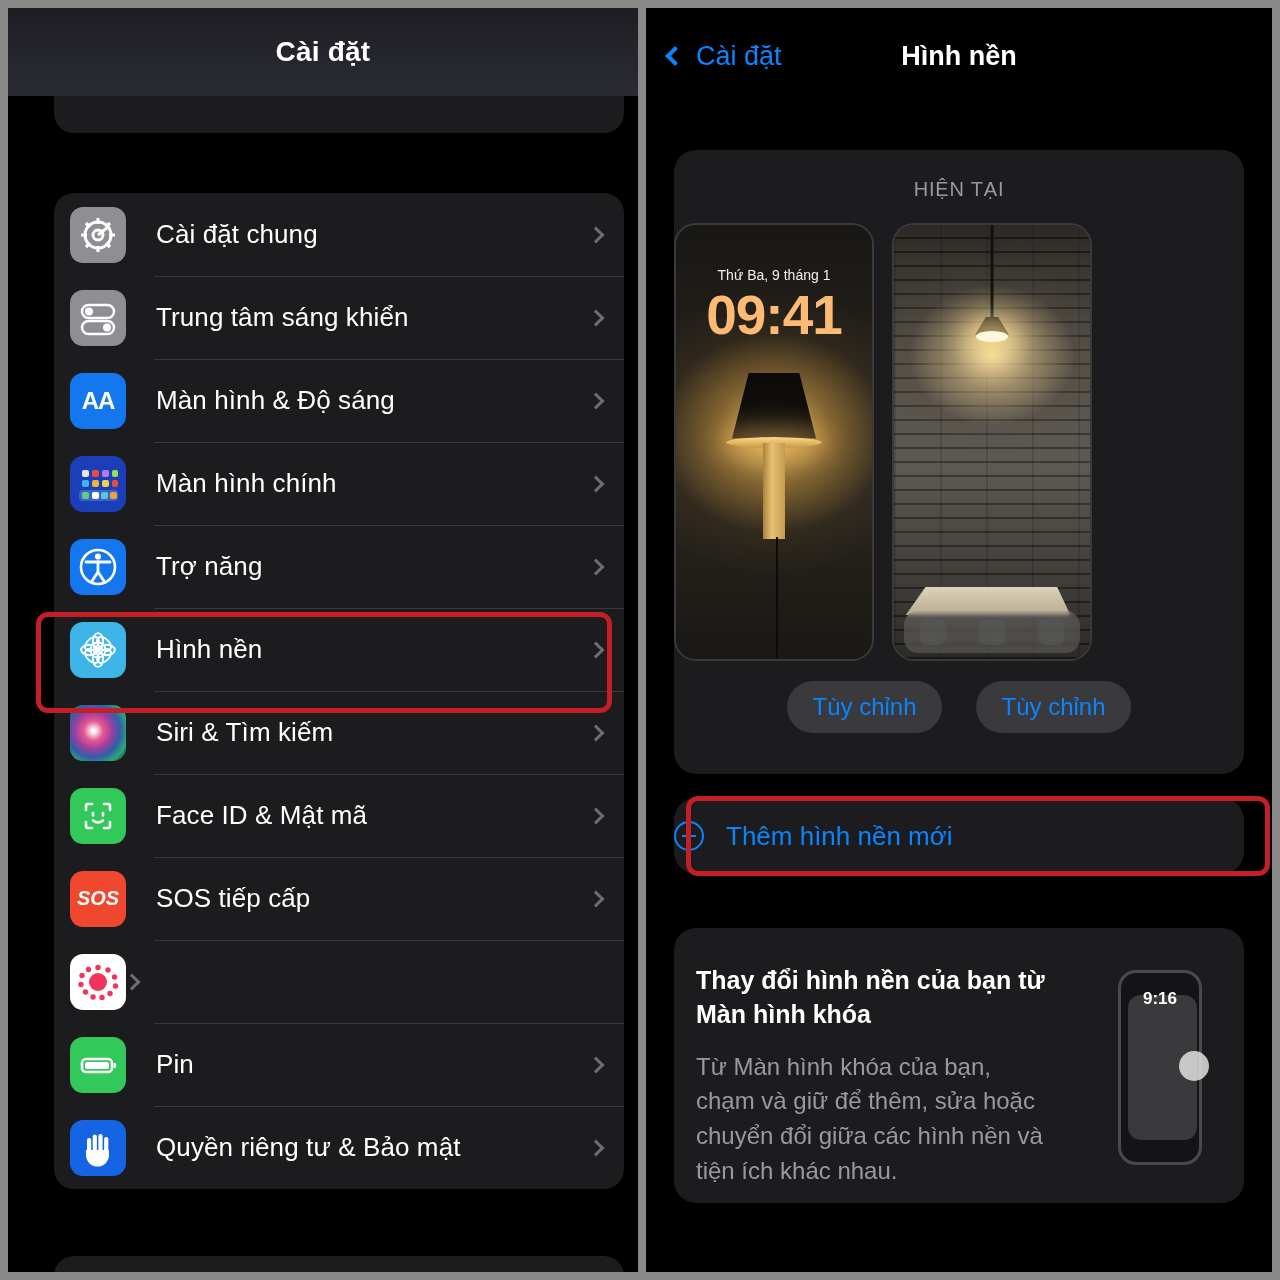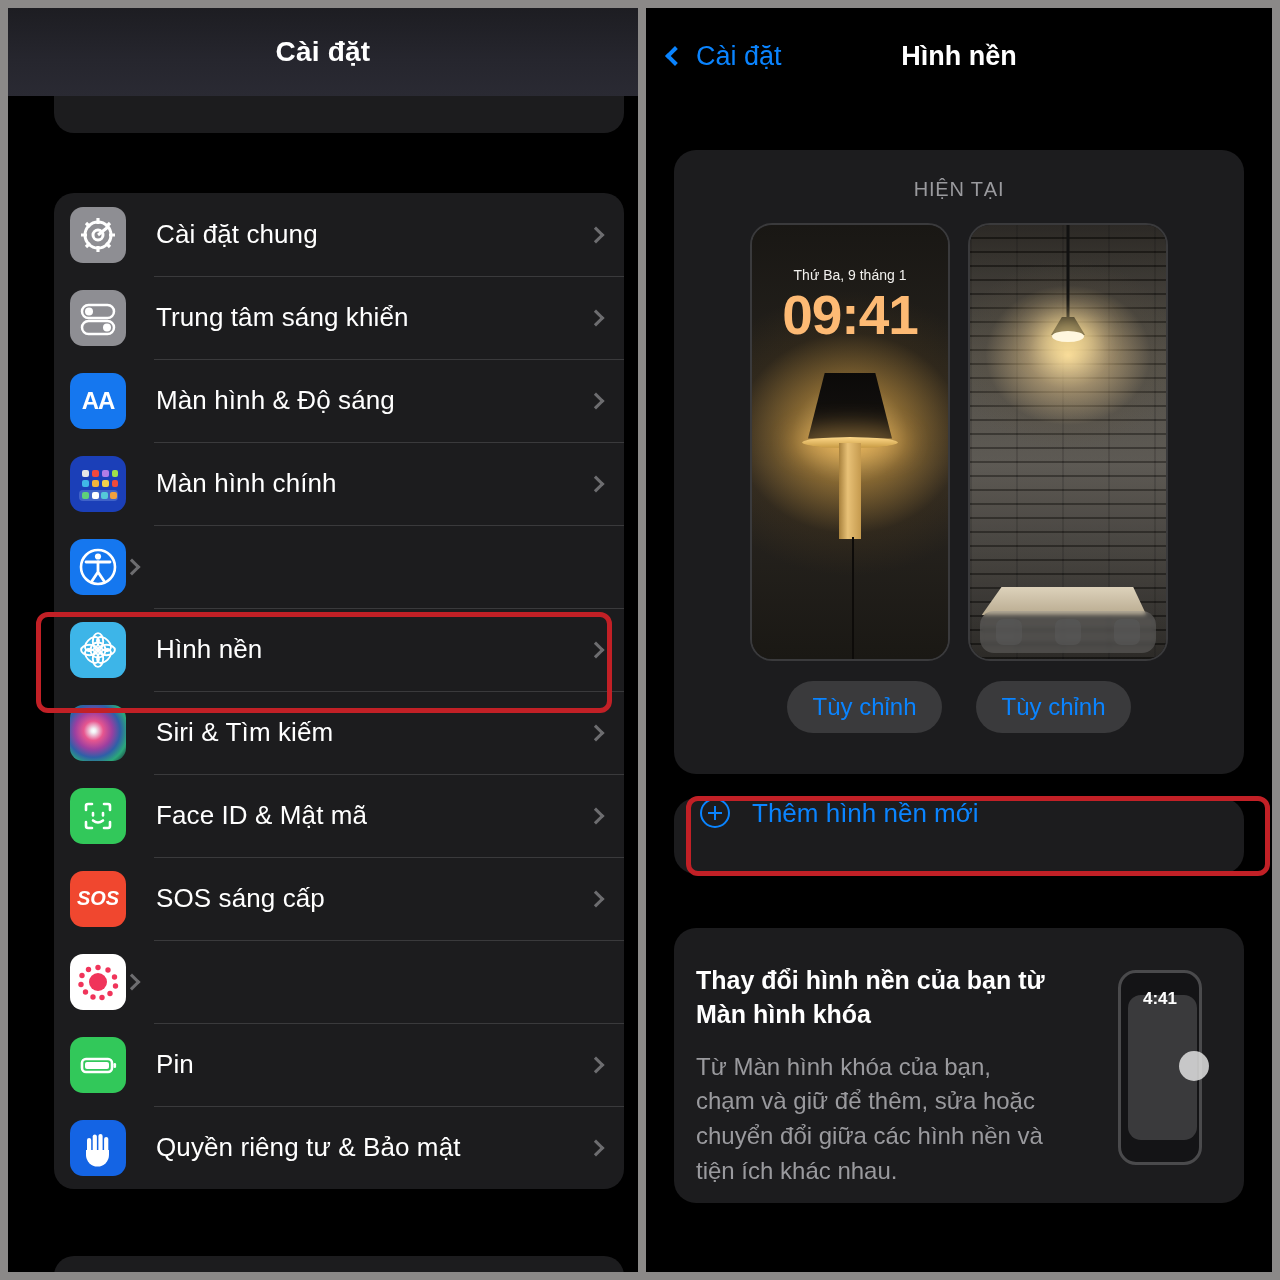--- a/index.html
+++ b/index.html
@@ -124,21 +124,21 @@
   }
   .card-current { top: 142px; height: 624px; }
   .card-add     { top: 790px; height: 76px; overflow:hidden;}
   .card-info    { top: 920px; height: 275px; }
 
   .card-section-title {
     text-align: center; color: #9a9a9e; font-size: 20px;
     letter-spacing: .8px; padding-top: 28px;
   }
 
-  .previews { display: flex; justify-content: center; gap: 18px; margin-top: 22px; }
+  .previews { display: flex; gap: 18px; margin-top: 22px; }
   .preview {
     width: 200px; height: 438px; border-radius: 22px;
     position: relative; overflow: hidden;
     border: 2px solid #3a3a3c;
   }
   
   .lock-bg {
     position: absolute; inset: 0;
     background:
       radial-gradient(ellipse 105% 42% at 50% 48%, rgba(255,205,110,.92) 0%, rgba(214,160,66,.52) 28%, rgba(90,66,28,.22) 55%, rgba(0,0,0,0) 78%),
@@ -212,21 +212,21 @@
   }
   .dock-app { width: 26px; height: 26px; border-radius: 7px; background: rgba(90,90,90,.55); }
 
   .cust-row { display: flex; justify-content: center; gap: 34px; margin-top: 20px; }
   .cust-btn {
     min-width: 155px; height: 52px; border-radius: 26px;
     background: #3a3a3c; color: #0a84ff; font-size: 24px;
     display: flex; align-items: center; justify-content: center; cursor: pointer;
   }
 
-  .add-row { display: flex; height: 76px; padding-left: 26px; }
+  .add-row { display: flex; align-items: center; height: 76px; }
   .plus-icon {
     width: 30px; height: 30px; border-radius: 50%;
     border: 2.5px solid #0a84ff; position: relative; flex: 0 0 auto;
   }
   .plus-icon::before, .plus-icon::after {
     content: ""; position: absolute; background: #0a84ff;
   }
   .plus-icon::before { left: 6px; right: 6px; top: 11.5px; height: 2.5px; }
   .plus-icon::after  { top: 6px; bottom: 6px; left: 11.5px; width: 2.5px; }
   .add-label { margin-left: 22px; color: #0a84ff; font-size: 26px; }
@@ -354,20 +354,21 @@
 
         <div class="row">
           <div class="row-icon ic-access">
             <svg viewBox="0 0 56 56" class="acc-svg">
               <circle cx="28" cy="28" r="17" fill="none" stroke="#fff" stroke-width="2.6"></circle>
               <circle cx="28" cy="17.5" r="3.1" fill="#fff"></circle>
               <path d="M16 23 H40" stroke="#fff" stroke-width="2.8" stroke-linecap="round"></path>
               <path d="M28 23 V33 M28 33 L22 42 M28 33 L34 42" stroke="#fff" stroke-width="2.8" stroke-linecap="round" fill="none"></path>
             </svg>
           </div>
+          <div class="row-label">Trợ năng</div>
           <div class="chev"></div>
         </div>
 
         <div class="row">
           <div class="row-icon ic-wall">
             <svg viewBox="0 0 56 56" class="wall-svg">
               <g fill="none" stroke="#fff" stroke-width="1.9">
                 <circle cx="28" cy="28" r="7.5"></circle>
                 <ellipse cx="28" cy="19.5" rx="5.2" ry="8.4"></ellipse>
                 <ellipse cx="28" cy="36.5" rx="5.2" ry="8.4"></ellipse>
@@ -404,21 +405,21 @@
             </svg>
           </div>
           <div class="row-label">Face ID &amp; Mật mã</div>
           <div class="chev"></div>
         </div>
 
         <div class="row">
           <div class="row-icon ic-sos">
             <span>SOS</span>
           </div>
-          <div class="row-label">SOS sáng cấp</div>
+          <div class="row-label">SOS tiếp cấp</div>
           <div class="chev"></div>
         </div>
 
         <div class="row">
           <div class="row-icon ic-expos">
             <svg viewBox="0 0 56 56" class="exp-svg">
               <circle cx="28" cy="28" r="9" fill="#f0345a"></circle>
               <g fill="#f0345a">
                 <circle cx="28" cy="13.5" r="2.7"></circle>
                   <circle cx="38" cy="16" r="2.7"></circle>
@@ -530,21 +531,21 @@
     </div>
 
     <div class="card card-info">
       <div class="info-inner">
         <div class="info-text">
           <div class="info-title">Thay đổi hình nền của bạn từ Màn hình khóa</div>
           <div class="info-body">Từ Màn hình khóa của bạn, chạm và giữ để thêm, sửa hoặc chuyển đổi giữa các hình nền và tiện ích khác nhau.</div>
         </div>
         <div class="phone-mock">
           <div class="phone-inner"></div>
-          <div class="phone-time">4:41</div>
+          <div class="phone-time">9:16</div>
           <div class="touch-dot"></div>
         </div>
       </div>
     </div>
 
     <div class="hl-right" style="left:40px; top:788px;"></div>
   </div>
 
 </div>
 

